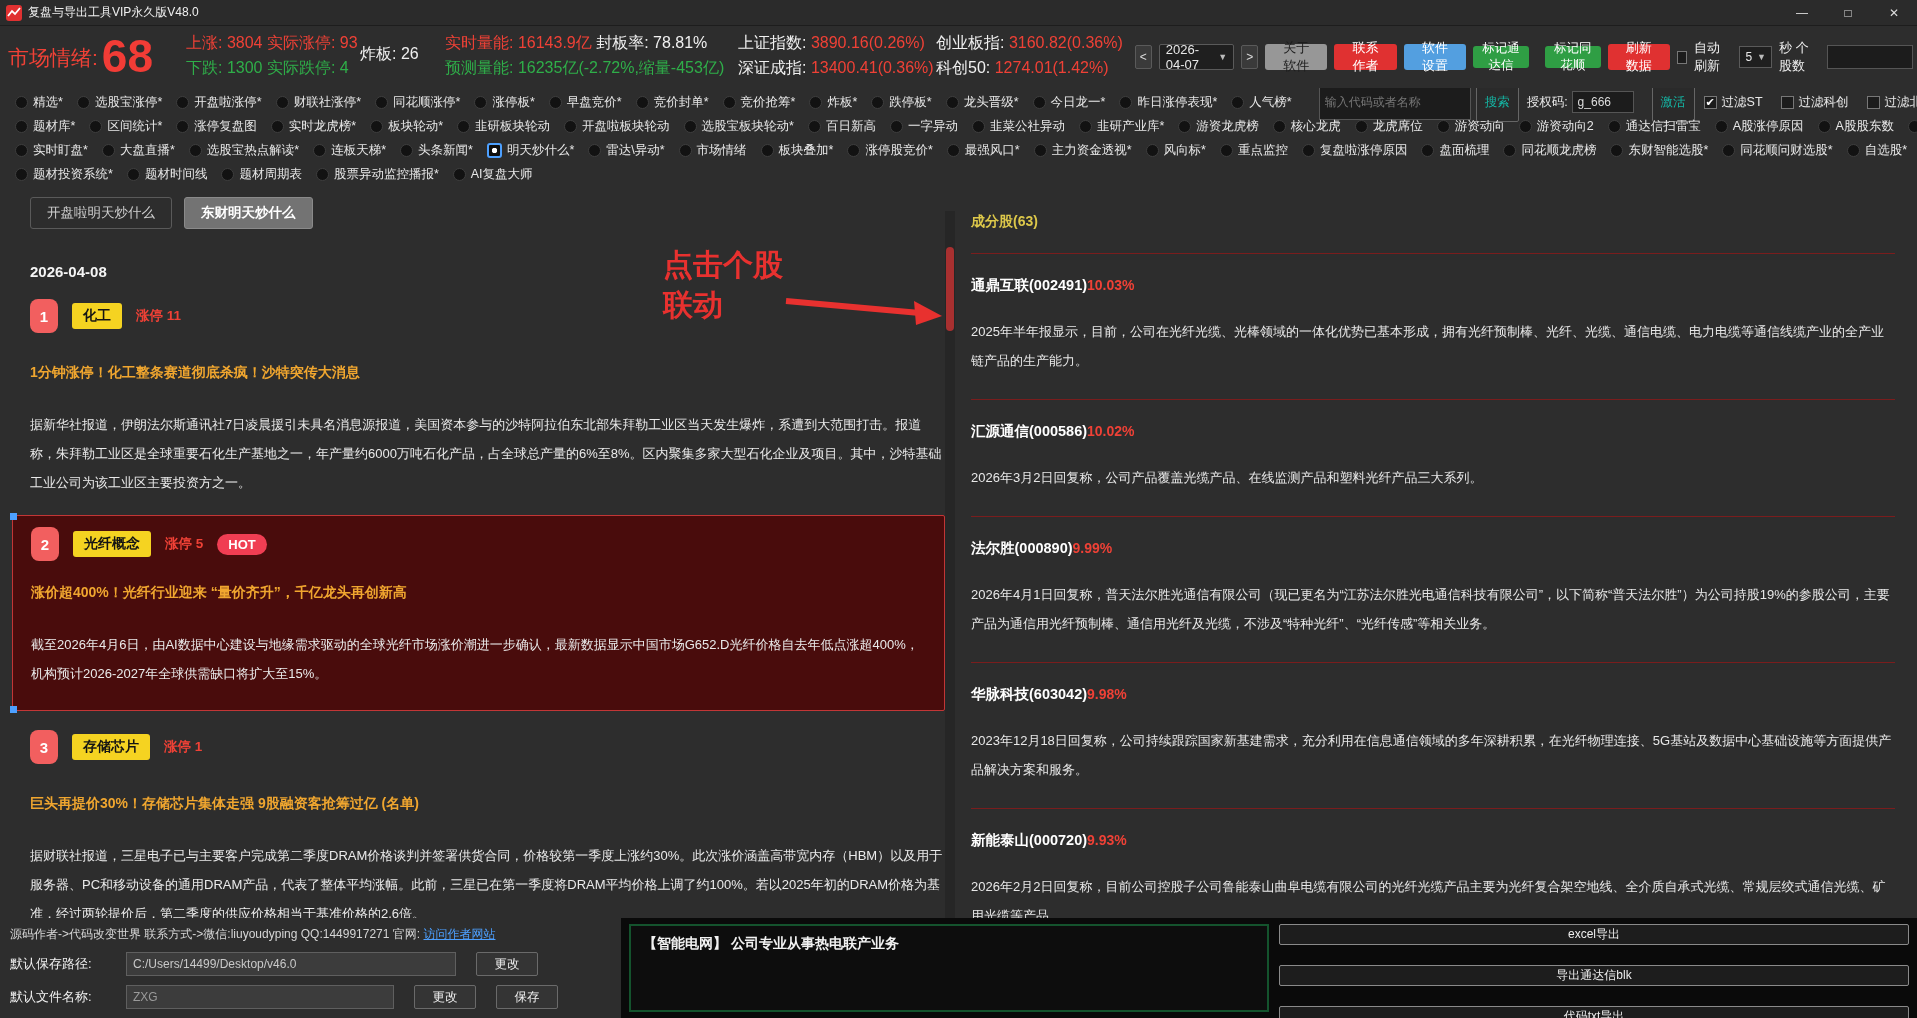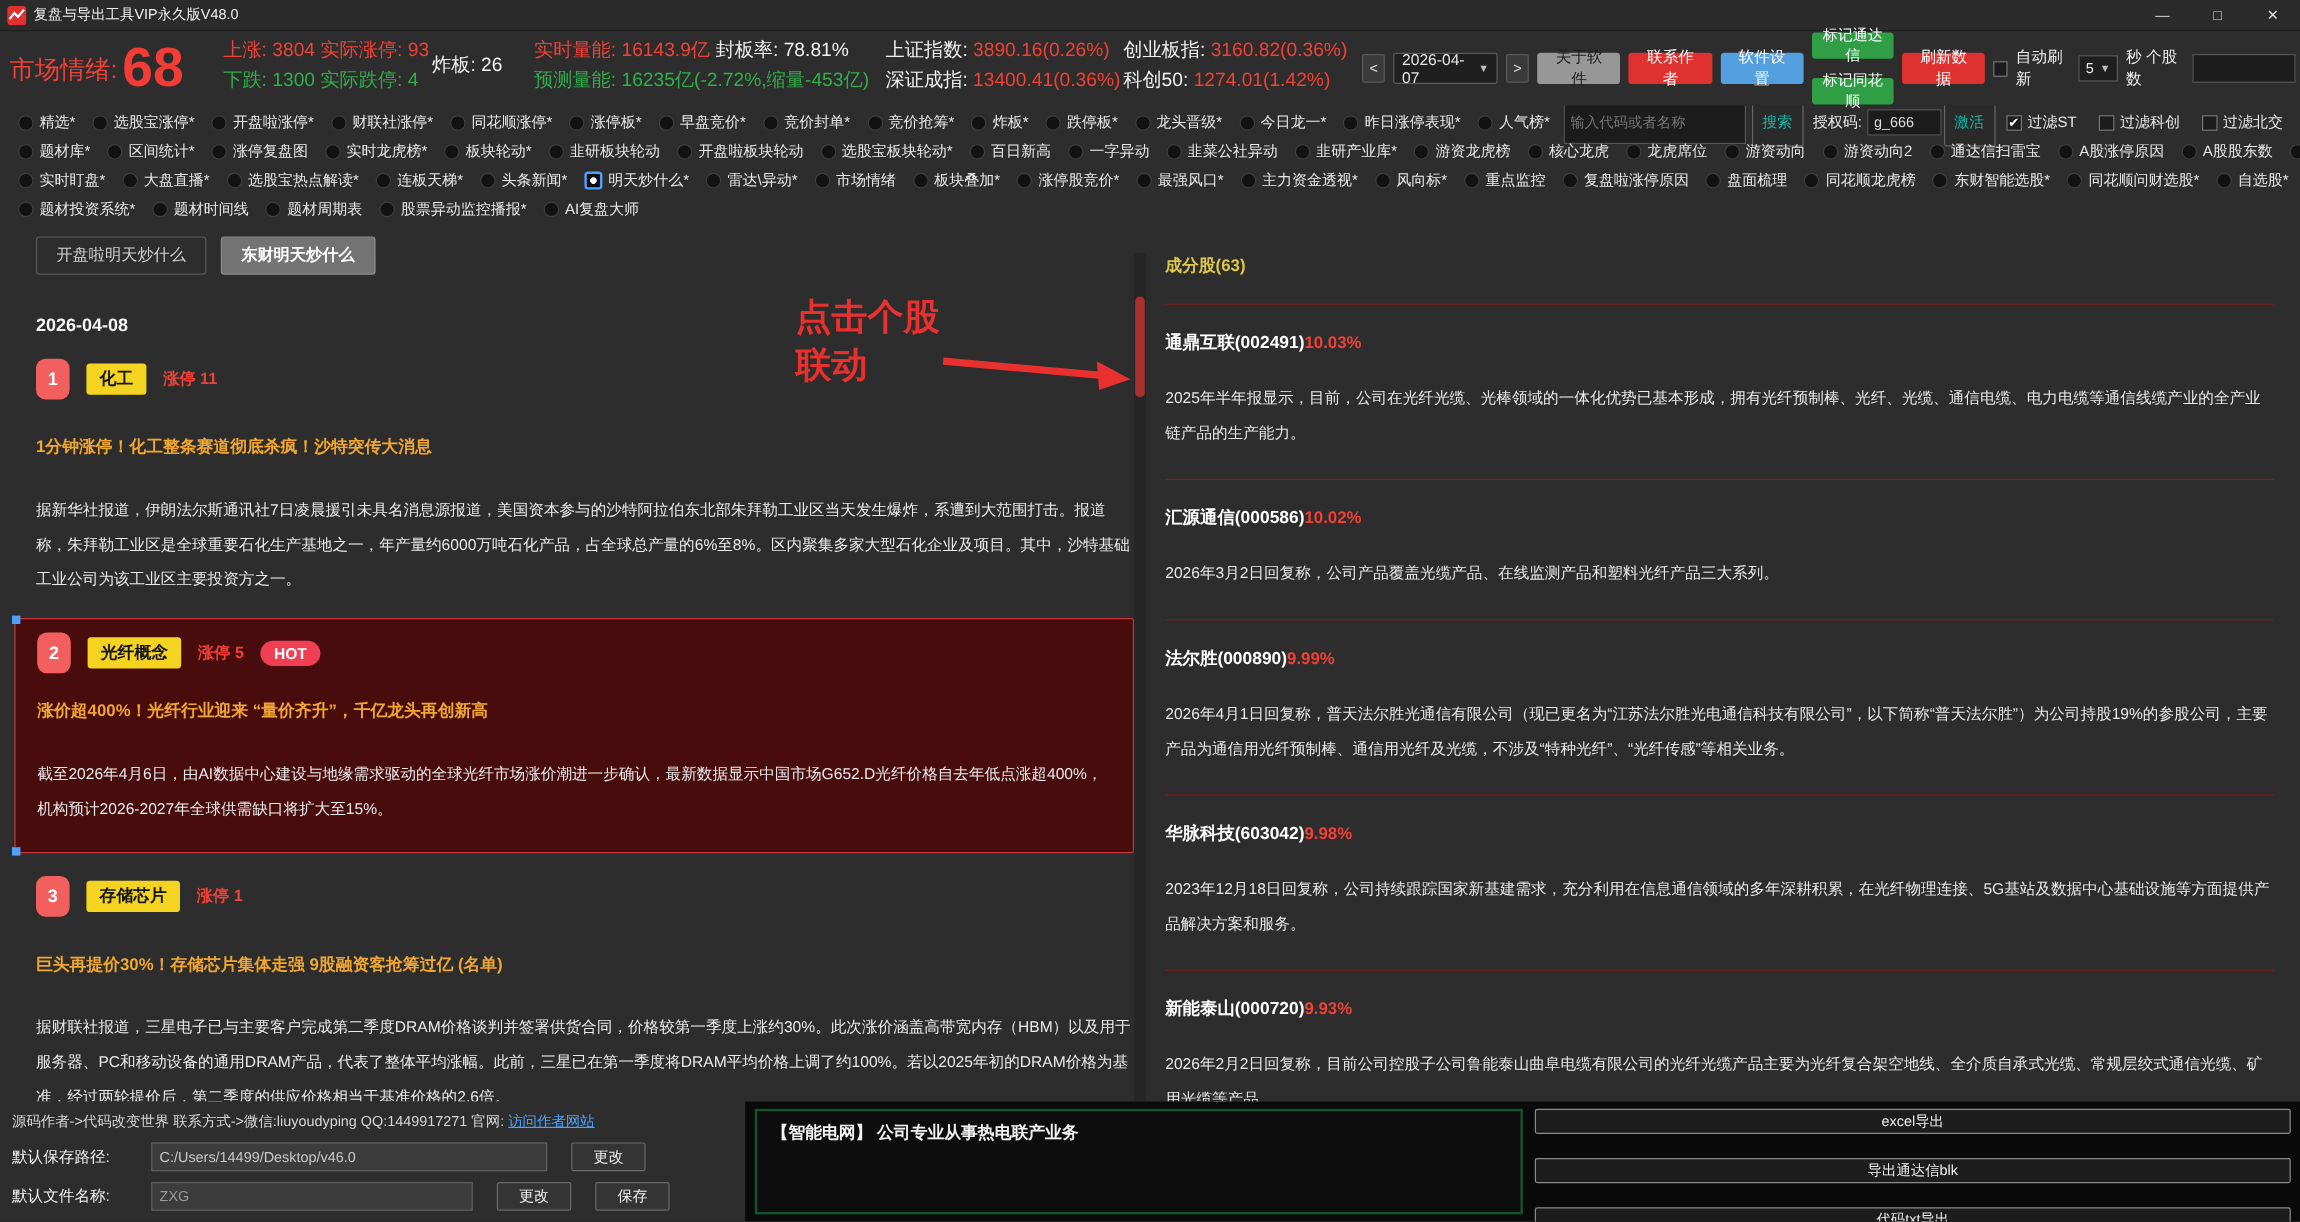--- a/index.html
+++ b/index.html
@@ -37,21 +37,21 @@
     display:flex; align-items:center; justify-content:center; font-size:12px; border-radius:2px; }
   .datebox { height:26px; background:#1f1f1f; border:1px solid #5a5a5a; color:#e8e8e8;
     display:flex; align-items:center; padding:0 6px; gap:8px; font-size:13px; border-radius:2px; }
   .caret { font-size:9px; color:#bbb; }
   .cbtn { height:26px; border:none; border-radius:3px; color:#fff; font-size:13px;
     padding:0 12px; display:flex; align-items:center; font-family:inherit; }
   .btn-gray { background:#979797; color:#1c1c1c; }
   .btn-red { background:#e03131; }
   .btn-blue { background:#539fe0; }
   .btn-green { background:#2f9e44; height:22px; padding:0 8px; font-size:12.5px; }
-  .markstack { display:flex; flex-direction:column; gap:16px; }
+  .markstack { display:flex; flex-direction:row; gap:16px; }
   .checkbox { width:13px; height:13px; background:#1c1c1c; border:1px solid #777;
     display:inline-flex; align-items:center; justify-content:center; font-size:11px; color:#fff; }
   .smallsel { height:22px; background:#1f1f1f; border:1px solid #5a5a5a; color:#e8e8e8;
     display:flex; align-items:center; padding:0 5px; gap:5px; font-size:12px; }
   .cinput { height:24px; background:#1c1c1c; border:1px solid #555; color:#ddd; padding:0 5px;
     font-family:inherit; font-size:12px; }
   
   .filters { padding:2px 0 0 8px; }
   .frow { display:flex; align-items:center; height:24px; white-space:nowrap; }
   .radio-item { display:inline-flex; align-items:center; gap:5px; padding:0 7px; }
@@ -243,25 +243,25 @@
         </span>
         <span class="radio-item">
           <span class="radio"></span>
           <span class="rlabel">昨日涨停表现*</span>
         </span>
         <span class="radio-item">
           <span class="radio"></span>
           <span class="rlabel">人气榜*</span>
         </span>
       </span>
-    <input class="cinput" style="width: 152px; height: 36px; margin-left: 4px; font-family: Liberation Serif, serif;" placeholder="输入代码或者名称">
+    <input class="cinput" style="width: 152px; height: 36px; margin-left: 20px; font-family: Liberation Serif, serif;" placeholder="输入代码或者名称">
     <button class="sbtn" style="margin-left:5px">搜索</button>
     <span style="margin-left:8px;font-size:12.5px">授权码:</span>
     <input class="cinput" style="width: 62px; height: 22px; margin-left: 4px;" value="g_666">
-    <button class="sbtn" style="margin-left:2px">激活</button>
+    <button class="sbtn" style="margin-left:18px">激活</button>
     <span style="display:flex;align-items:center;">
         <span class="check-item">
           <span class="checkbox">✔</span>
           <span>过滤ST</span>
         </span>
         <span class="check-item">
           <span class="checkbox"></span>
           <span>过滤科创</span>
         </span>
         <span class="check-item">

